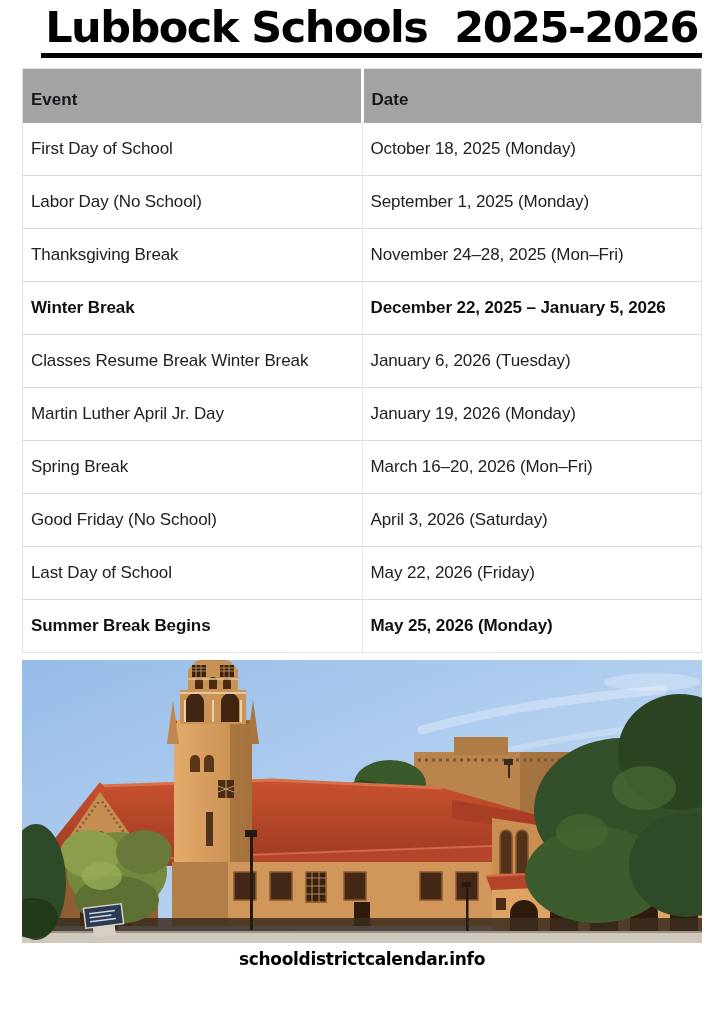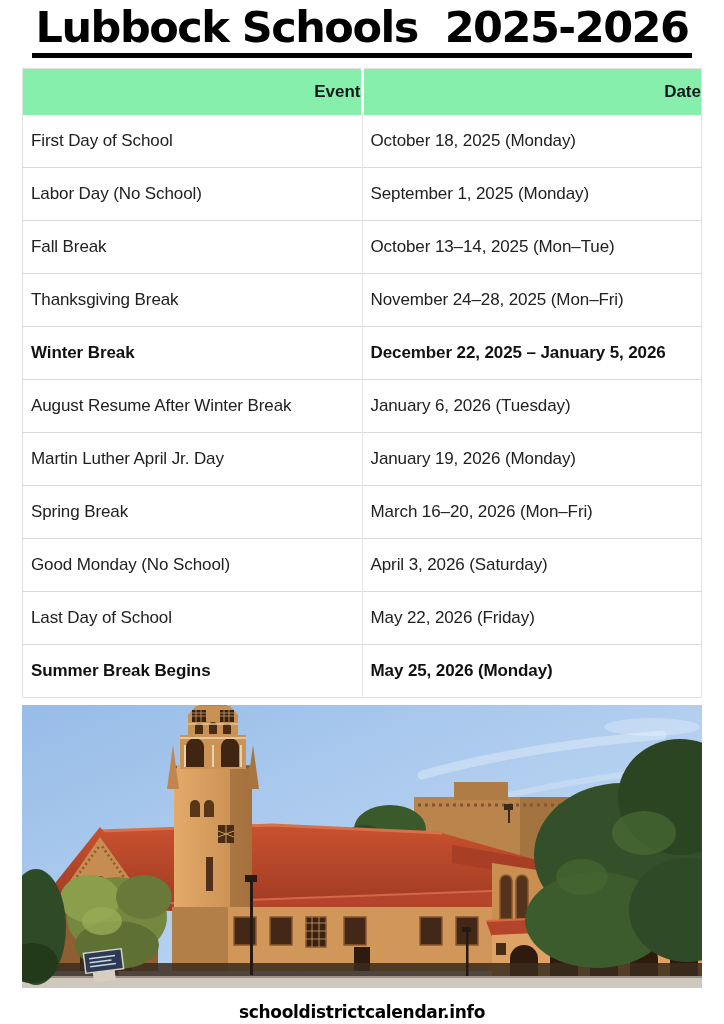--- a/index.html
+++ b/index.html
@@ -5,21 +5,21 @@
   html, body { margin: 0; padding: 0; background: #ffffff; }
   body {
     width: 724px; height: 1024px;
     font-family: "Liberation Sans", sans-serif;
     color: #1e1e1e;
     overflow: hidden;
   }
   .page { width: 680px; margin: 0 auto; }
 
   
-  .title-wrap { text-align: center; margin: 2px 0 10px 0; }
+  .title-wrap { text-align: right; margin: 2px 0 10px 0; }
   .page-title {
     display: inline-block;
     font-family: "DejaVu Sans", sans-serif;
     font-weight: 700;
     font-size: 43px;
     line-height: 1.18;
     letter-spacing: -1.5px;
     color: #000;
     white-space: pre;
     border-bottom: 5px solid #000;
@@ -28,27 +28,27 @@
   }
 
   
   table.events {
     width: 680px;
     border-collapse: collapse;
     table-layout: fixed;
     border: 1px solid #e2e2e2;
   }
   table.events th {
-    background: #86efac;
+    background: #a3a3a3;
     height: 46px;
     font-size: 17px;
     font-weight: 700;
     color: #15181c;
-    text-align: right;
-    padding: 0 0 0 8px;
+    text-align: left;
+    padding: 8px 0 0 8px;
     vertical-align: middle;
   }
   th.date-col { border-left: 3px solid #ffffff; }
   table.events td {
     height: 52px;
     font-size: 17px;
     color: #212121;
     vertical-align: middle;
     padding: 0 0 0 8px;
     border-top: 1px solid #dadada;
@@ -64,21 +64,21 @@
   .photo-wrap svg { display: block; }
 
   
   .footer {
     text-align: center;
     font-family: "DejaVu Sans", sans-serif;
     font-weight: 700;
     font-size: 17px;
     letter-spacing: -0.3px;
     color: #000;
-    margin-top: 14px;
+    margin-top: 6px;
   }
 </style>
 </head>
 <body>
 
 <div class="page">
 
   <div class="title-wrap">
     <h1 class="page-title">Lubbock Schools  2025-2026</h1>
   </div>
@@ -93,45 +93,41 @@
     <tbody>
       <tr>
         <td class="event-cell">First Day of School</td>
         <td class="date-cell">October 18, 2025 (Monday)</td>
       </tr>
       <tr>
         <td class="event-cell">Labor Day (No School)</td>
         <td class="date-cell">September 1, 2025 (Monday)</td>
       </tr>
       <tr>
-        <td class="event-cell">Fall Break</td>
-        <td class="date-cell">October 13–14, 2025 (Mon–Tue)</td>
-      </tr>
-      <tr>
         <td class="event-cell">Thanksgiving Break</td>
         <td class="date-cell">November 24–28, 2025 (Mon–Fri)</td>
       </tr>
       <tr class="row-bold">
         <td class="event-cell">Winter Break</td>
         <td class="date-cell">December 22, 2025 – January 5, 2026</td>
       </tr>
       <tr>
-        <td class="event-cell">August Resume After Winter Break</td>
+        <td class="event-cell">Classes Resume Break Winter Break</td>
         <td class="date-cell">January 6, 2026 (Tuesday)</td>
       </tr>
       <tr>
         <td class="event-cell">Martin Luther April Jr. Day</td>
         <td class="date-cell">January 19, 2026 (Monday)</td>
       </tr>
       <tr>
         <td class="event-cell">Spring Break</td>
         <td class="date-cell">March 16–20, 2026 (Mon–Fri)</td>
       </tr>
       <tr>
-        <td class="event-cell">Good Monday (No School)</td>
+        <td class="event-cell">Good Friday (No School)</td>
         <td class="date-cell">April 3, 2026 (Saturday)</td>
       </tr>
       <tr>
         <td class="event-cell">Last Day of School</td>
         <td class="date-cell">May 22, 2026 (Friday)</td>
       </tr>
       <tr class="row-bold">
         <td class="event-cell">Summer Break Begins</td>
         <td class="date-cell">May 25, 2026 (Monday)</td>
       </tr>

